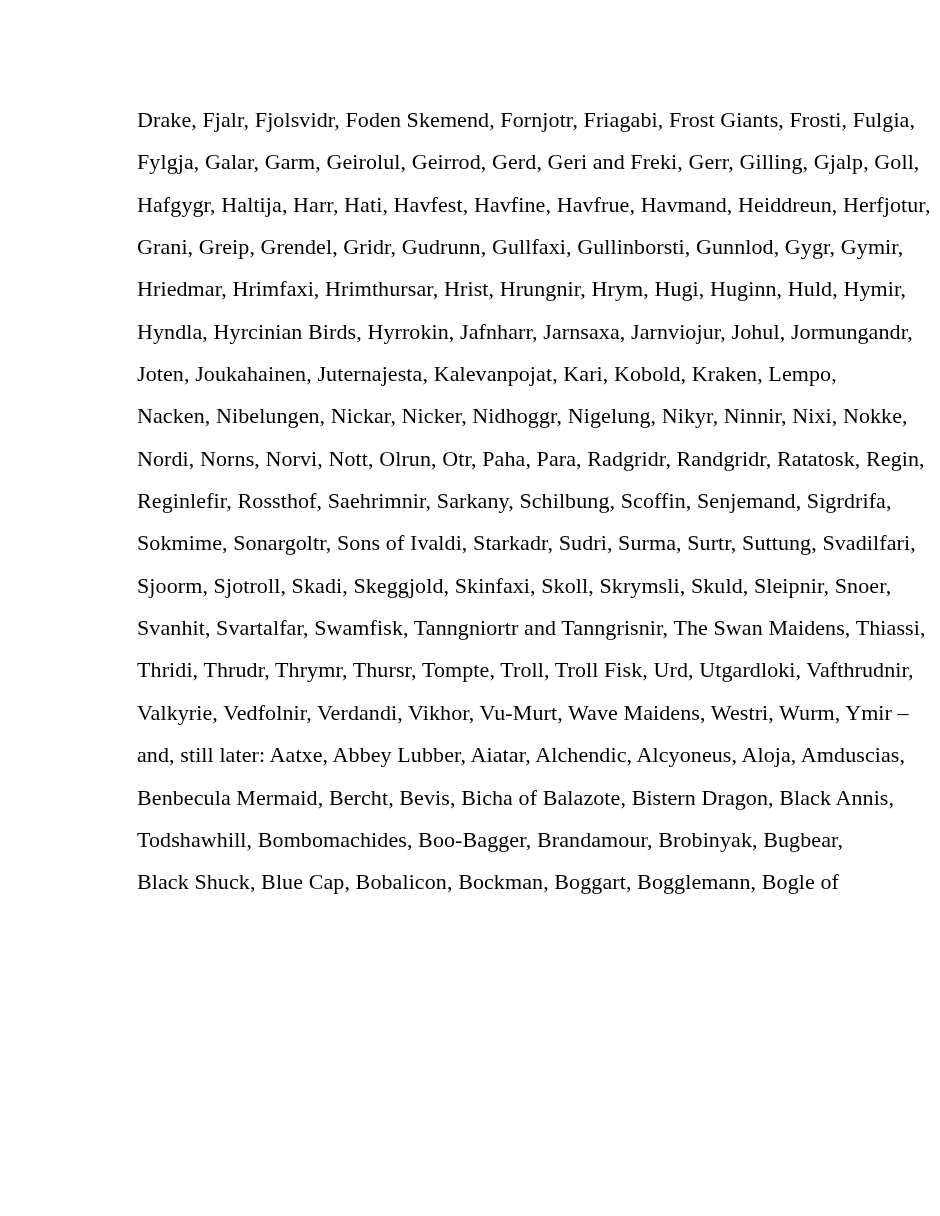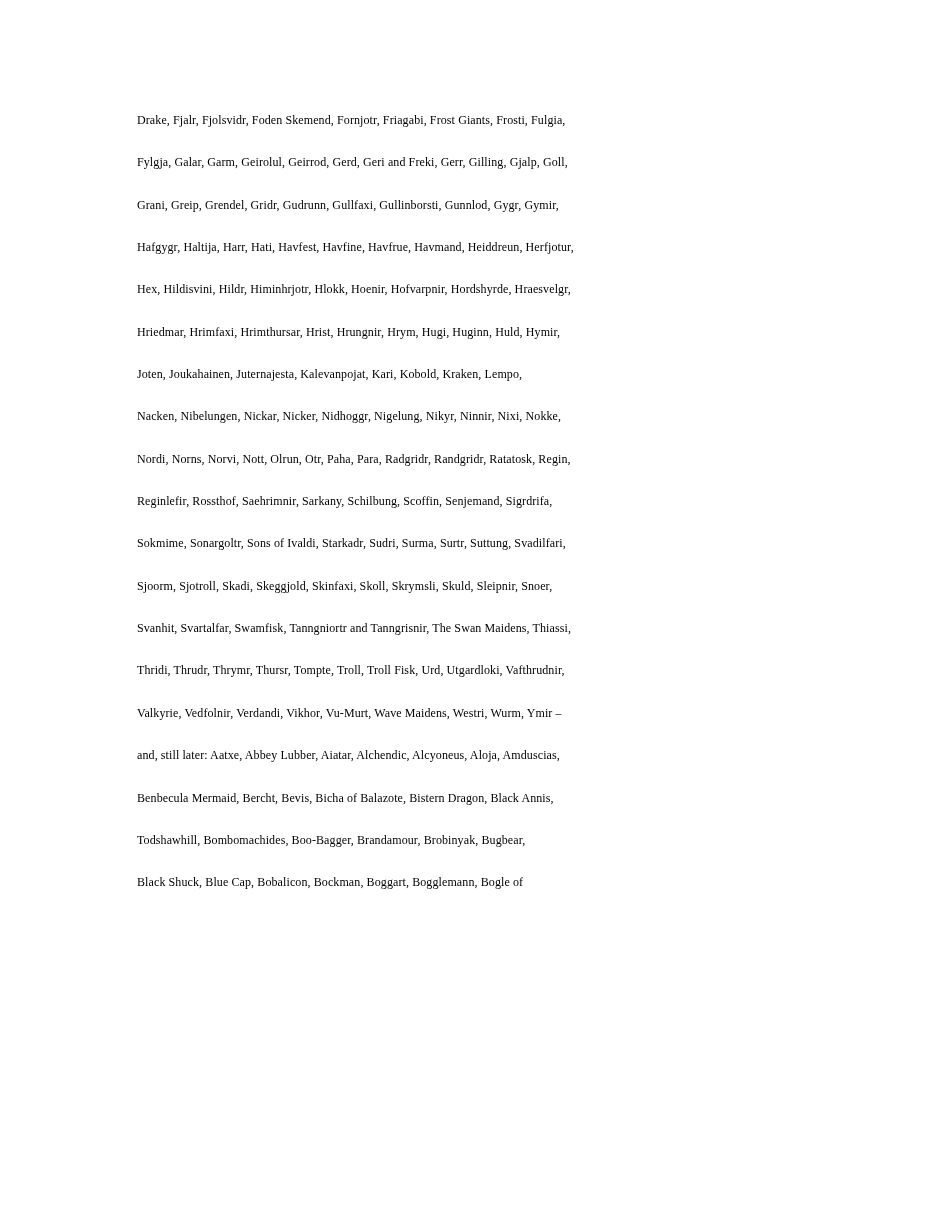--- a/index.html
+++ b/index.html
@@ -21,39 +21,39 @@
     width: 940px;
     height: 1216px;
     background: #ffffff;
   }
   .text-block {
     position: absolute;
     left: 137px;
     top: 99px;
     width: 680px;
     color: #000000;
-    font-size: 12px;
+    font-size: 22px;
     line-height: 42.35px;
     letter-spacing: 0.1px;
   }
   .line {
     white-space: nowrap;
   }
 </style>
 </head>
 <body>
 
 <div class="page">
   <div class="text-block">
       <div class="line">Drake, Fjalr, Fjolsvidr, Foden Skemend, Fornjotr, Friagabi, Frost Giants, Frosti, Fulgia,</div>
       <div class="line">Fylgja, Galar, Garm, Geirolul, Geirrod, Gerd, Geri and Freki, Gerr, Gilling, Gjalp, Goll,</div>
+      <div class="line">Hafgygr, Haltija, Harr, Hati, Havfest, Havfine, Havfrue, Havmand, Heiddreun, Herfjotur,</div>
       <div class="line">Grani, Greip, Grendel, Gridr, Gudrunn, Gullfaxi, Gullinborsti, Gunnlod, Gygr, Gymir,</div>
-      <div class="line">Hafgygr, Haltija, Harr, Hati, Havfest, Havfine, Havfrue, Havmand, Heiddreun, Herfjotur,</div>
-      <div class="line">Hex, Hildisvini, Hildr, Himinhrjotr, Hlokk, Hoenir, Hofvarpnir, Hordshyrde, Hraesvelgr,</div>
       <div class="line">Hriedmar, Hrimfaxi, Hrimthursar, Hrist, Hrungnir, Hrym, Hugi, Huginn, Huld, Hymir,</div>
+      <div class="line">Hyndla, Hyrcinian Birds, Hyrrokin, Jafnharr, Jarnsaxa, Jarnviojur, Johul, Jormungandr,</div>
       <div class="line">Joten, Joukahainen, Juternajesta, Kalevanpojat, Kari, Kobold, Kraken, Lempo,</div>
       <div class="line">Nacken, Nibelungen, Nickar, Nicker, Nidhoggr, Nigelung, Nikyr, Ninnir, Nixi, Nokke,</div>
       <div class="line">Nordi, Norns, Norvi, Nott, Olrun, Otr, Paha, Para, Radgridr, Randgridr, Ratatosk, Regin,</div>
       <div class="line">Reginlefir, Rossthof, Saehrimnir, Sarkany, Schilbung, Scoffin, Senjemand, Sigrdrifa,</div>
       <div class="line">Sokmime, Sonargoltr, Sons of Ivaldi, Starkadr, Sudri, Surma, Surtr, Suttung, Svadilfari,</div>
       <div class="line">Sjoorm, Sjotroll, Skadi, Skeggjold, Skinfaxi, Skoll, Skrymsli, Skuld, Sleipnir, Snoer,</div>
       <div class="line">Svanhit, Svartalfar, Swamfisk, Tanngniortr and Tanngrisnir, The Swan Maidens, Thiassi,</div>
       <div class="line">Thridi, Thrudr, Thrymr, Thursr, Tompte, Troll, Troll Fisk, Urd, Utgardloki, Vafthrudnir,</div>
       <div class="line">Valkyrie, Vedfolnir, Verdandi, Vikhor, Vu-Murt, Wave Maidens, Westri, Wurm, Ymir –</div>
       <div class="line">and, still later: Aatxe, Abbey Lubber, Aiatar, Alchendic, Alcyoneus, Aloja, Amduscias,</div>

